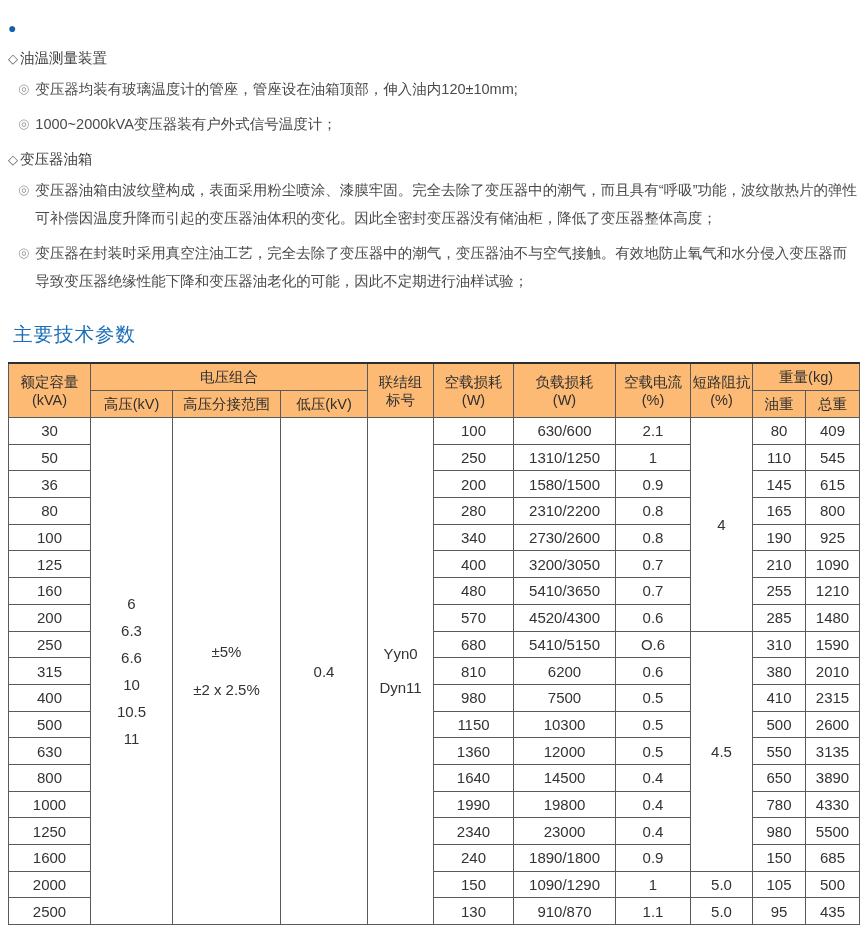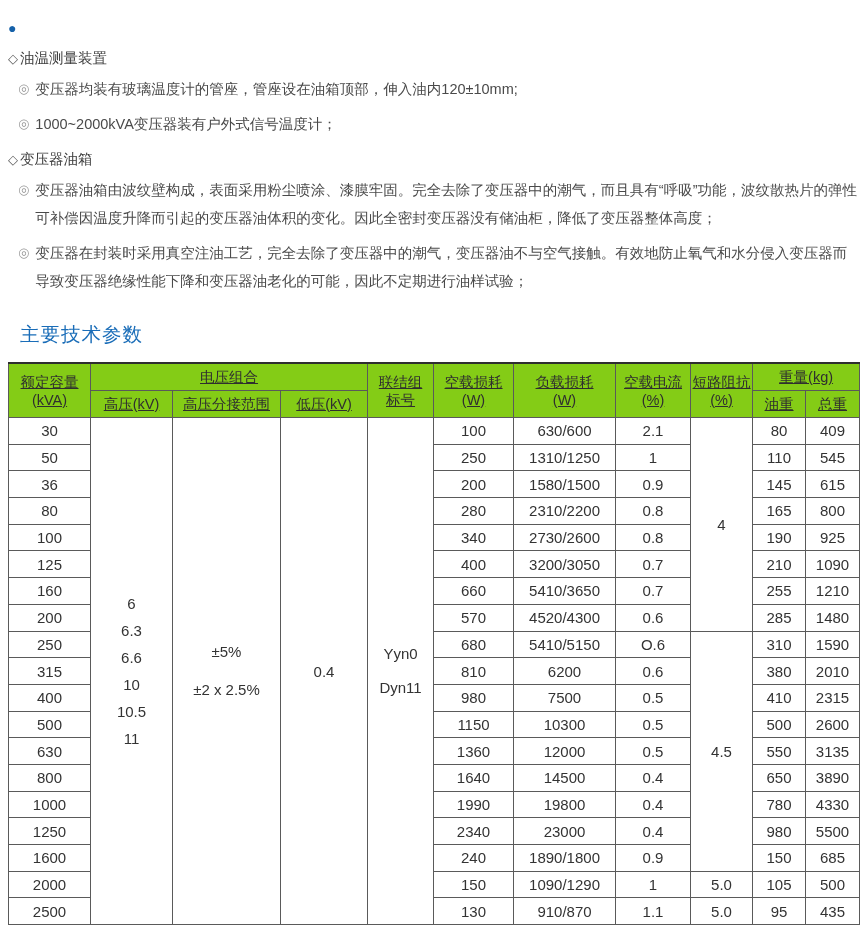--- a/index.html
+++ b/index.html
@@ -31,43 +31,42 @@
   .bullet-item {
     display: flex; align-items: flex-start; gap: 6px;
     margin: 7px 0 7px 10px;
     font-size: 14.5px; line-height: 28px; color: #4a4a4a;
   }
   .bullet-item .marker { color: #9a9a9a; font-size: 13px; line-height: 28px; flex: 0 0 auto; }
   .bullet-item .btxt { flex: 1 1 auto; }
 
   
   .params-heading {
-    margin: 26px 0 14px 12px;
+    margin: 26px 0 14px 5px;
     font-size: 19.5px; color: #1a6db8; letter-spacing: 1px;
   }
 
   
   table.spec {
     border-collapse: collapse;
     table-layout: fixed;
     width: 851px;
     border: 1px solid #2e2e2e;
     border-top-width: 2px;
   }
   table.spec th, table.spec td {
     border: 1px solid #5a5a5a;
     text-align: center; vertical-align: middle;
     padding: 0; overflow: hidden;
   }
   table.spec thead th {
-    background: #84cc16;
+    background: #fdba74;
     font-weight: normal;
     font-size: 14.5px; color: #2f2f2f;
     height: 26px;
-    text-decoration: underline;
   }
   table.spec tbody td {
     font-size: 15px; color: #333;
     height: 25.7px;
     background: #fff;
   }
   .hdr-2line div { line-height: 18px; }
   .stack .stack-line { line-height: 26px; }
   .hv-stack .stack-line { line-height: 27px; }
   .tap-stack .stack-line { line-height: 38px; }
@@ -223,21 +222,21 @@
         <tr>
           <td>125</td>
           <td>400</td>
           <td>3200/3050</td>
           <td>0.7</td>
           <td>210</td>
           <td>1090</td>
         </tr>
         <tr>
           <td>160</td>
-          <td>660</td>
+          <td>480</td>
           <td>5410/3650</td>
           <td>0.7</td>
           <td>255</td>
           <td>1210</td>
         </tr>
         <tr>
           <td>200</td>
           <td>570</td>
           <td>4520/4300</td>
           <td>0.6</td>

